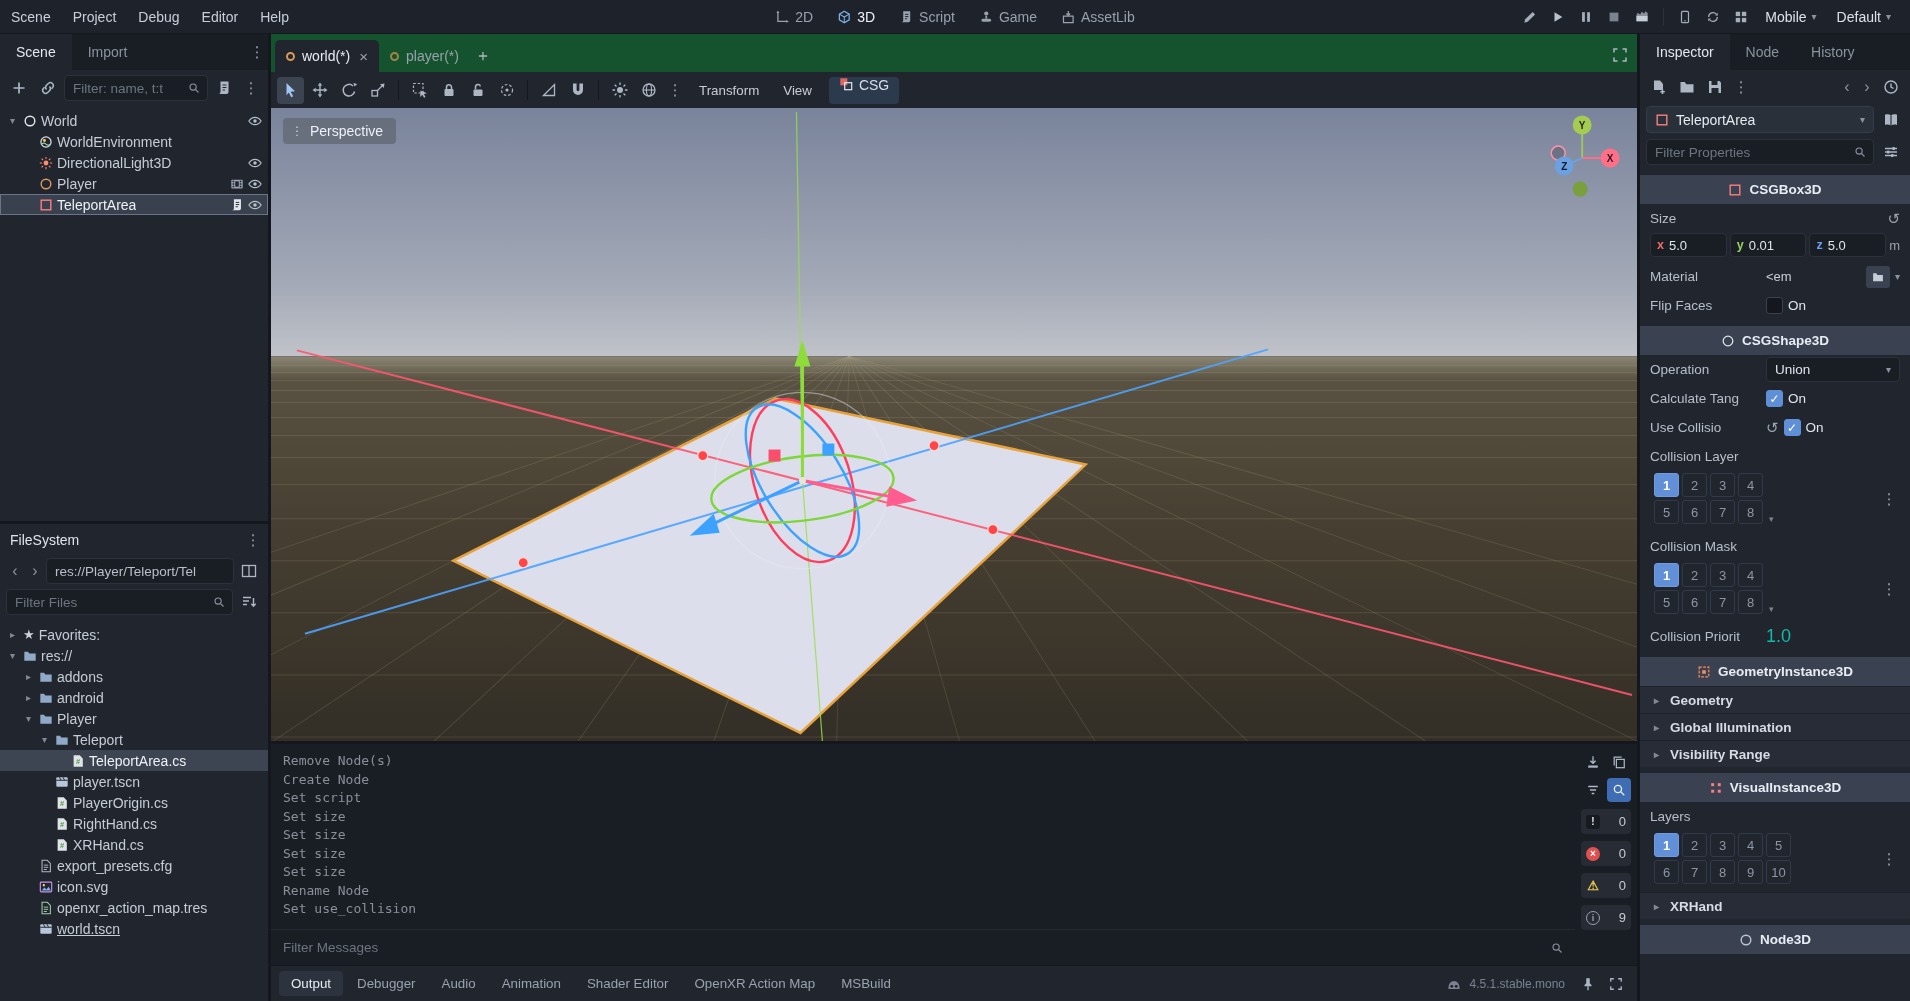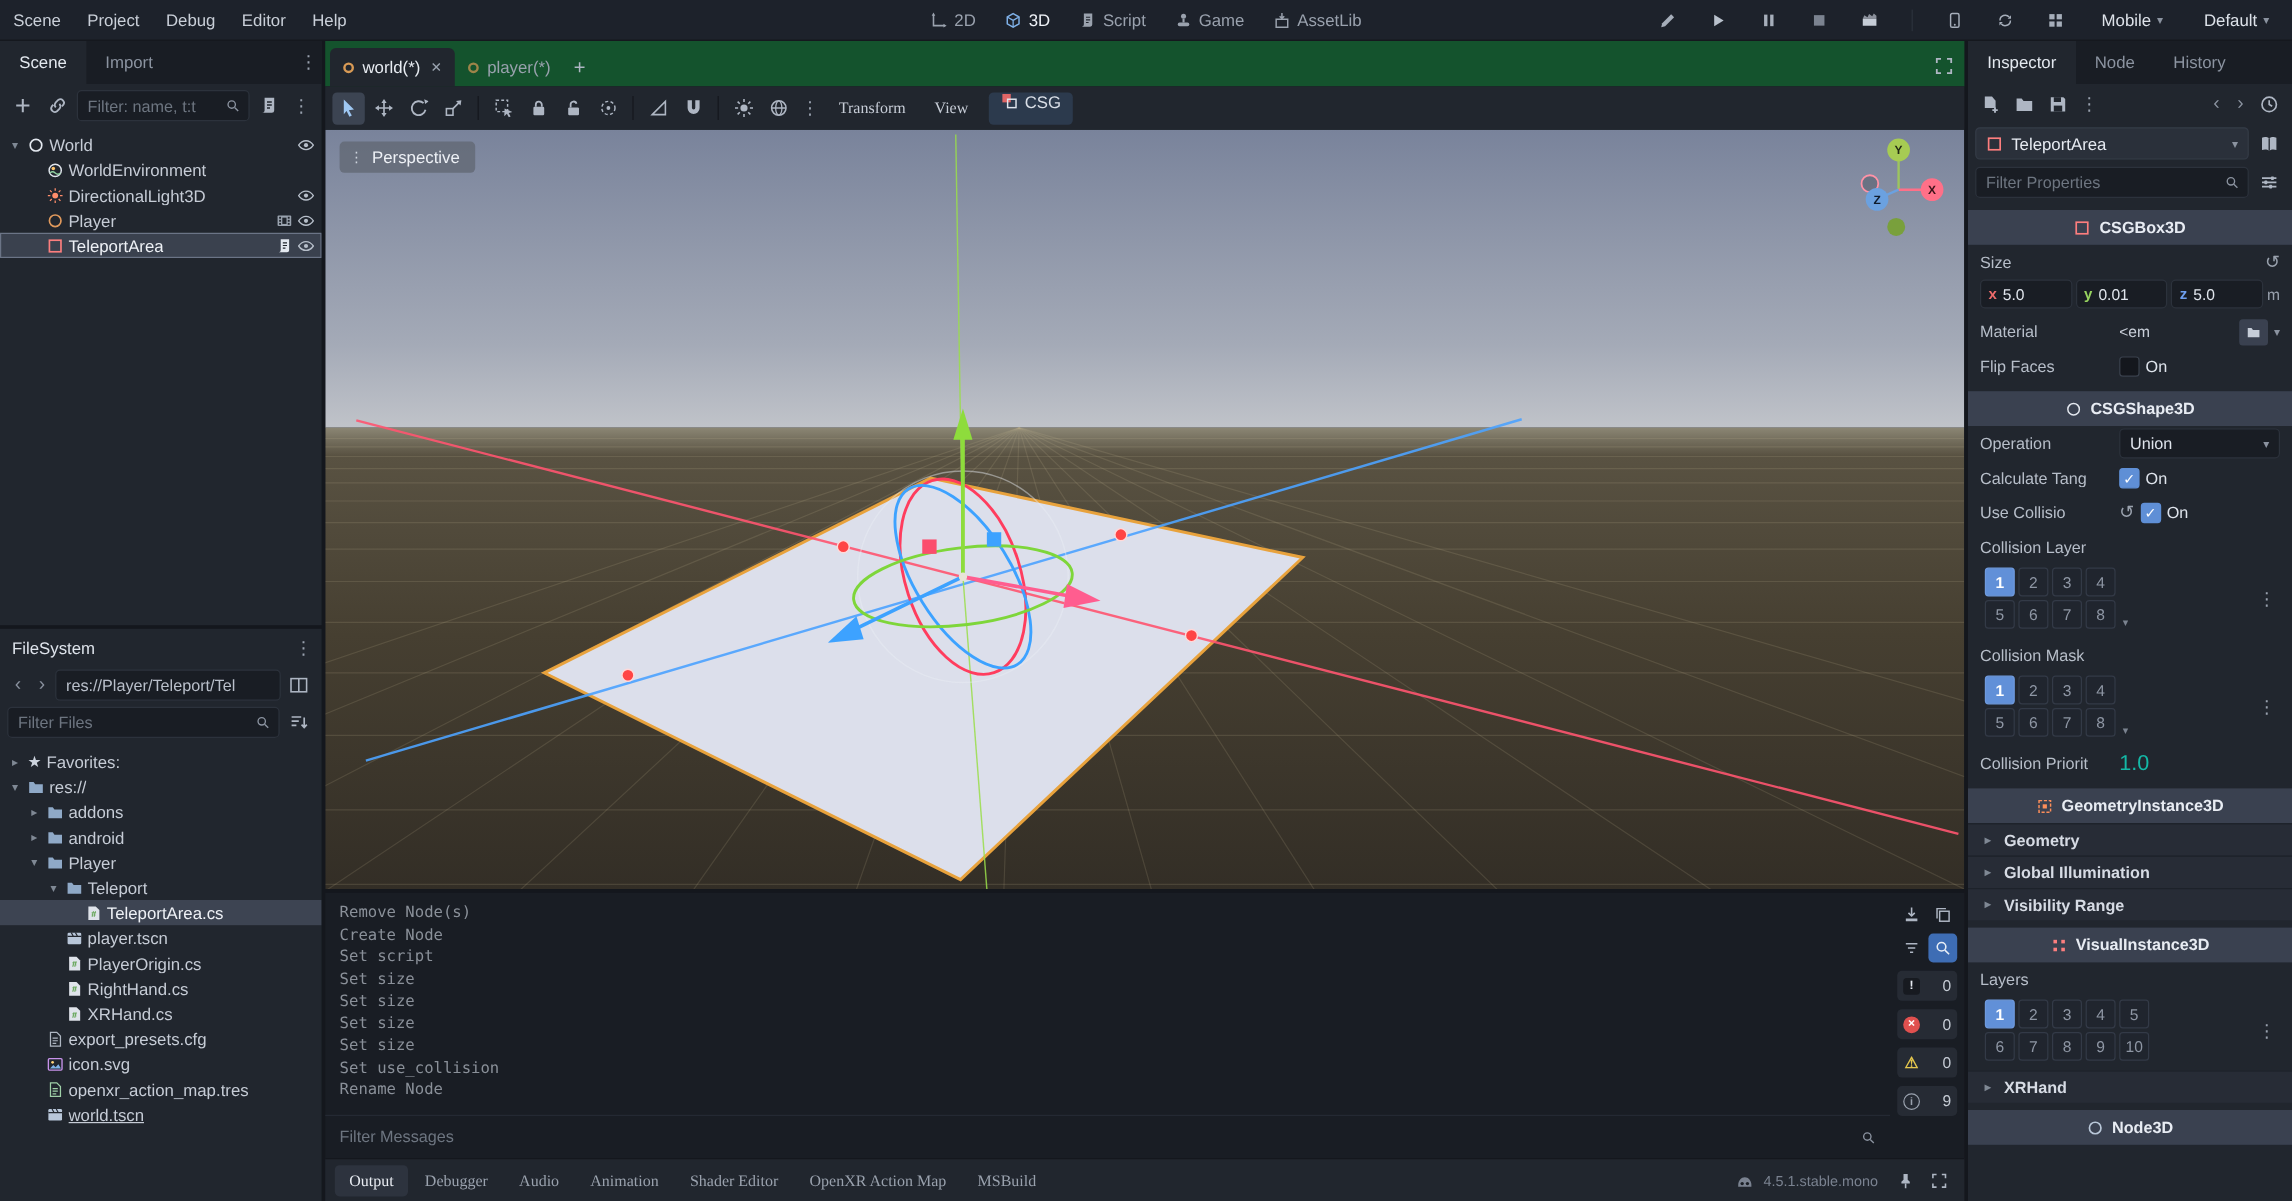--- a/index.html
+++ b/index.html
@@ -1,30 +1,30 @@
 <!DOCTYPE html>
 <html><head>
 <meta charset="utf-8">
 <style>
 *{box-sizing:border-box;margin:0;padding:0}
 html,body{width:1910px;height:1001px;overflow:hidden;background:#14171d;color:#cdd3dc;font-family:"Liberation Sans",sans-serif;font-size:14px}
-button{font-family:Liberation Serif, serif;cursor:default}
+button{font-family:Liberation Sans, sans-serif;cursor:default}
 .flex{flex:1}
 .ell{overflow:hidden;white-space:nowrap;text-overflow:ellipsis}
 .ic{width:16px;height:16px;display:block}
 .ic14{width:14px;height:14px;display:block}
 .ic12{width:12px;height:12px;display:block}
 #app{width:100%;height:100%;display:flex;flex-direction:column}
 
 .menubar{height:34px;flex:none;background:#1d222b;border-bottom:1px solid #14171d;display:flex;align-items:stretch;position:relative}
 .menu-item{display:flex;align-items:center;padding:0 11px;color:#c9cfd8}
 .mcenter{position:absolute;left:50%;top:0;bottom:0;transform:translateX(-50%);display:flex}
 .ws{display:flex;align-items:center;gap:6px;padding:0 12px;color:#99a1ad}
 .ws.active{color:#eef1f6}
-.mright{margin-left:auto;display:flex;align-items:center;gap:16px;padding-right:10px}
+.mright{margin-left:auto;display:flex;align-items:center;gap:2px;padding-right:10px}
 .mbtn{width:26px;height:26px;display:flex;align-items:center;justify-content:center;color:#a6aeba;background:none;border:none;border-radius:4px}
 .msep{width:1px;height:18px;background:#2c323c;margin:0 6px}
 .mdrop{display:flex;align-items:center;gap:5px;padding:0 9px;color:#dde2e9}
 .chev{color:#8b93a0;font-size:10px}
 
 .main{flex:1;display:flex;gap:3px;min-height:0}
 .panel{background:#21262e}
 .left{width:268px;flex:none;display:flex;flex-direction:column;gap:3px;min-height:0}
 .scene-panel{height:487px;flex:none;display:flex;flex-direction:column}
 .fs-panel{flex:1;min-height:0;display:flex;flex-direction:column}
@@ -962,22 +962,22 @@
       <div class="output">
         <div class="out-left">
           <div class="olog">
             <div>Remove Node(s)</div>
             <div>Create Node</div>
             <div>Set script</div>
             <div>Set size</div>
             <div>Set size</div>
             <div>Set size</div>
             <div>Set size</div>
+            <div>Rename Node</div>
             <div>Set use_collision</div>
-            <div>Rename Node</div>
           </div>
           <div class="ofilter">
             <input placeholder="Filter Messages" style="">
             <svg class="ic12 field-ic">
                 <use href="#i-search"></use>
               </svg>
           </div>
         </div>
         <div class="out-right">
           <div class="orow">

